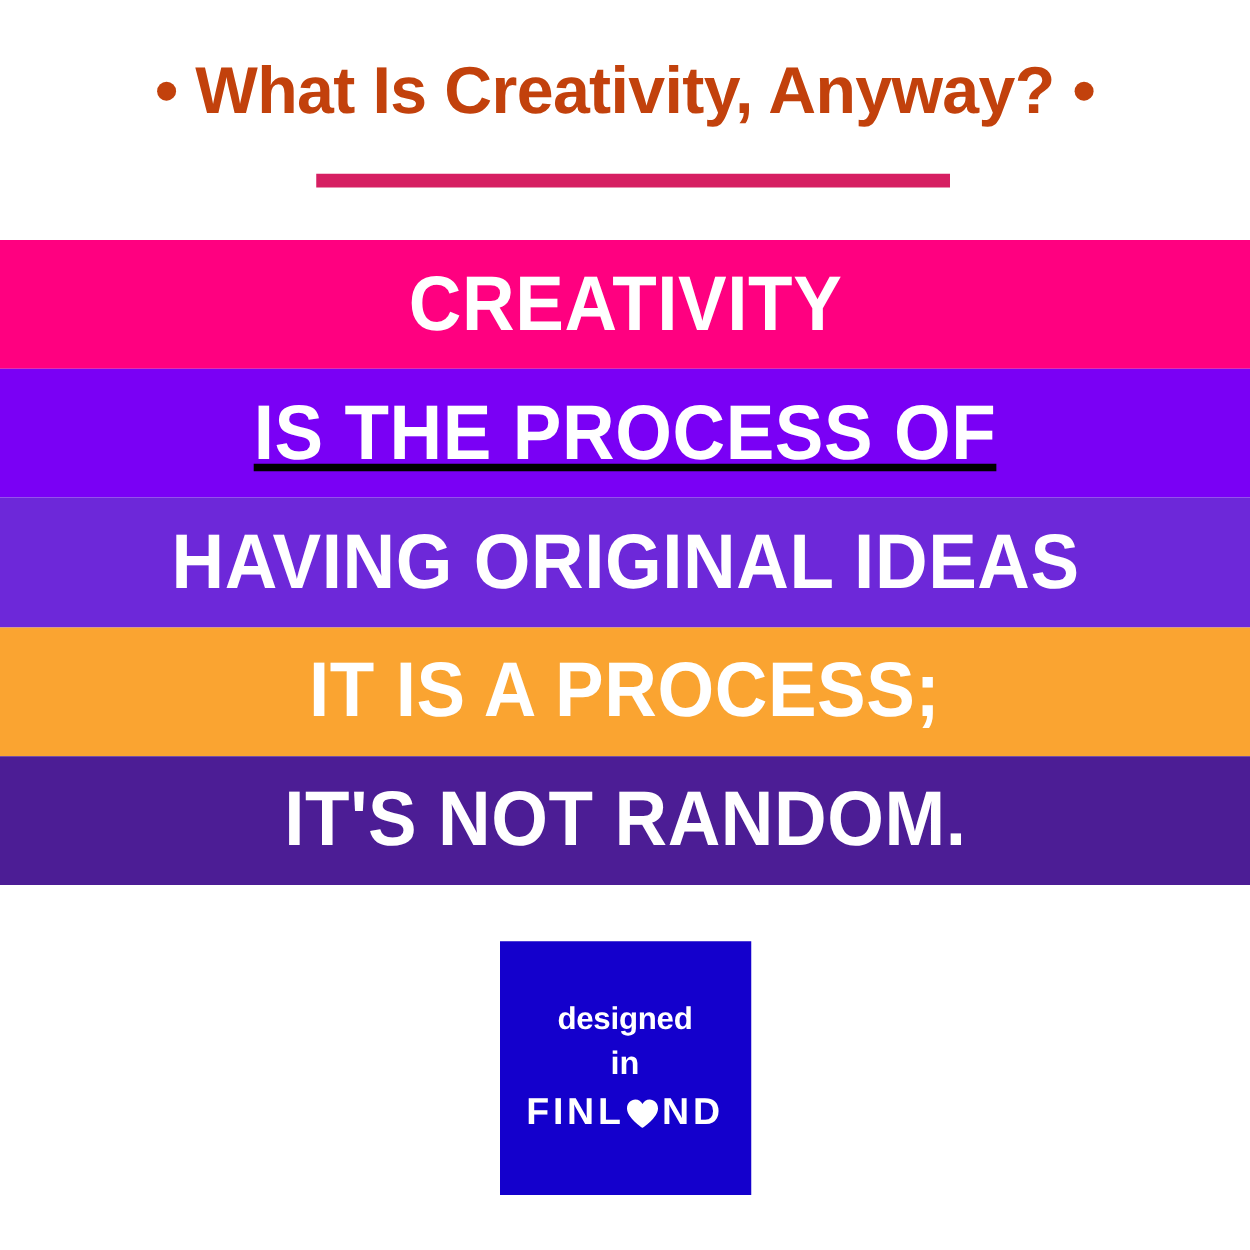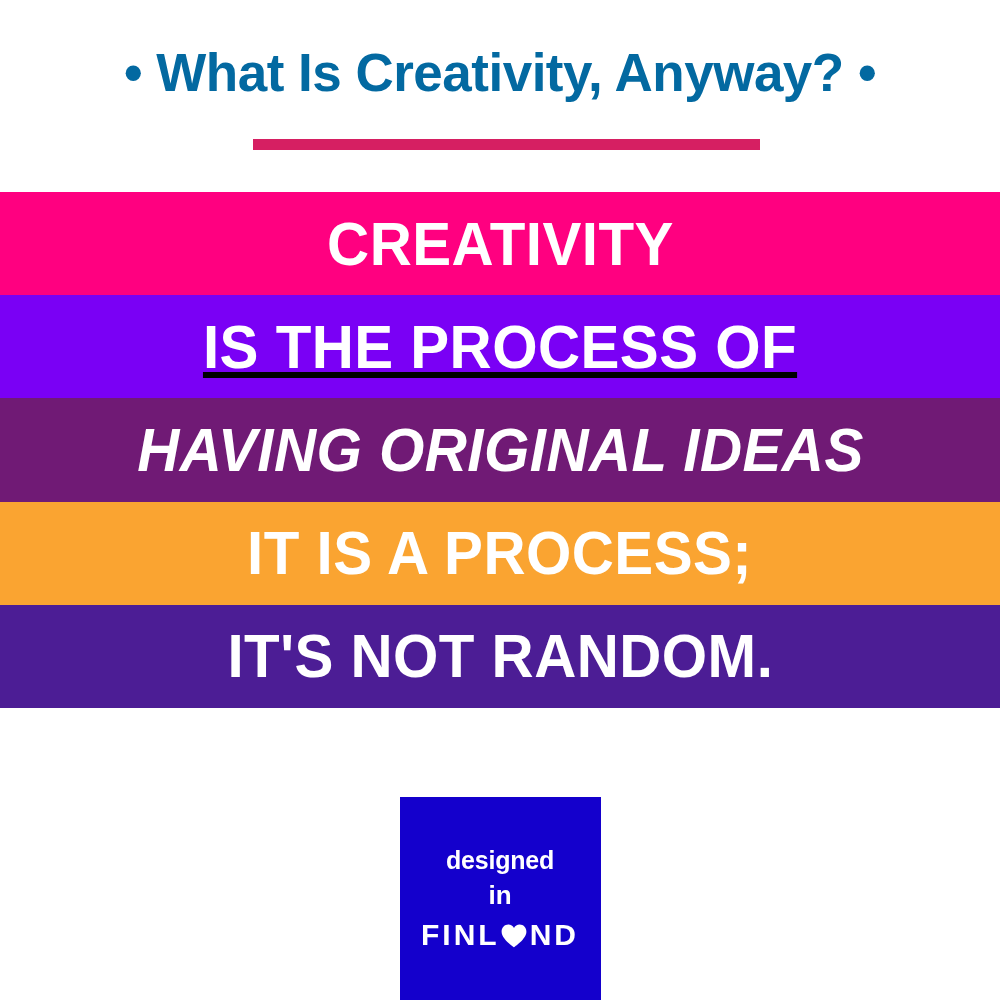--- a/index.html
+++ b/index.html
@@ -80,21 +80,21 @@
     letter-spacing: 0.5px;
     white-space: nowrap;
     text-align: center;
     transform: scaleX(0.94);
   }
 
   
   .footer {
     flex: 1 1 auto;
     display: flex;
-    align-items: flex-end;
+    align-items: center;
     justify-content: center;
     background: #ffffff;
   }
   .logo-badge {
     width: 201px;
     height: 203px;
     background: #1400cc;
     display: flex;
     flex-direction: column;
     align-items: center;
@@ -134,35 +134,35 @@
     top: 1px;
   }
   .logo-heart svg { display: block; }
 </style>
 </head>
 <body>
 
 <div id="poster" style="background: rgb(255, 255, 255);">
 
   <div class="header">
-    <h1 class="header-title" style="color: #0369a1;">• What Is Creativity, Anyway? •</h1>
+    <h1 class="header-title" style="color: #c2410c;">• What Is Creativity, Anyway? •</h1>
     <div class="header-rule" style="background: rgb(214, 31, 98);"></div>
   </div>
 
   <div class="bands">
 
     <div class="band" style="background: rgb(255, 0, 128);">
       <span class="band-text" style="color: rgb(255, 255, 255);">CREATIVITY</span>
     </div>
 
     <div class="band" style="background: rgb(122, 0, 245); text-decoration: underline;">
       <span class="band-text" style="color: rgb(255, 255, 255);">IS THE PROCESS OF</span>
     </div>
 
-    <div class="band" style="background: #701a75; font-style: italic;">
+    <div class="band" style="background: #6d28d9;">
       <span class="band-text" style="color: rgb(255, 255, 255);">HAVING ORIGINAL IDEAS</span>
     </div>
 
 
     <div class="band" style="background: rgb(250, 164, 49);">
       <span class="band-text" style="color: rgb(255, 255, 255);">IT IS A PROCESS;</span>
     </div>
 
     <div class="band" style="background: #4c1d95;">
       <span class="band-text" style="color: rgb(255, 255, 255);">IT'S NOT RANDOM.</span>

